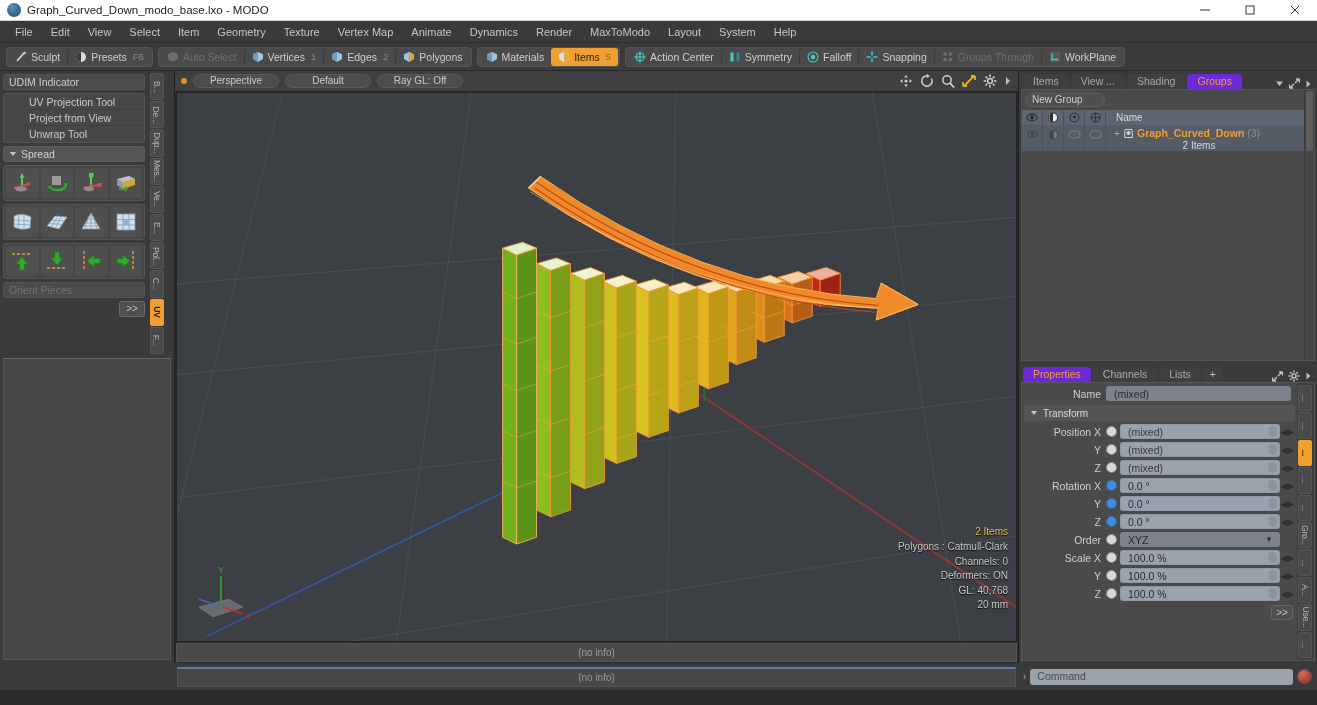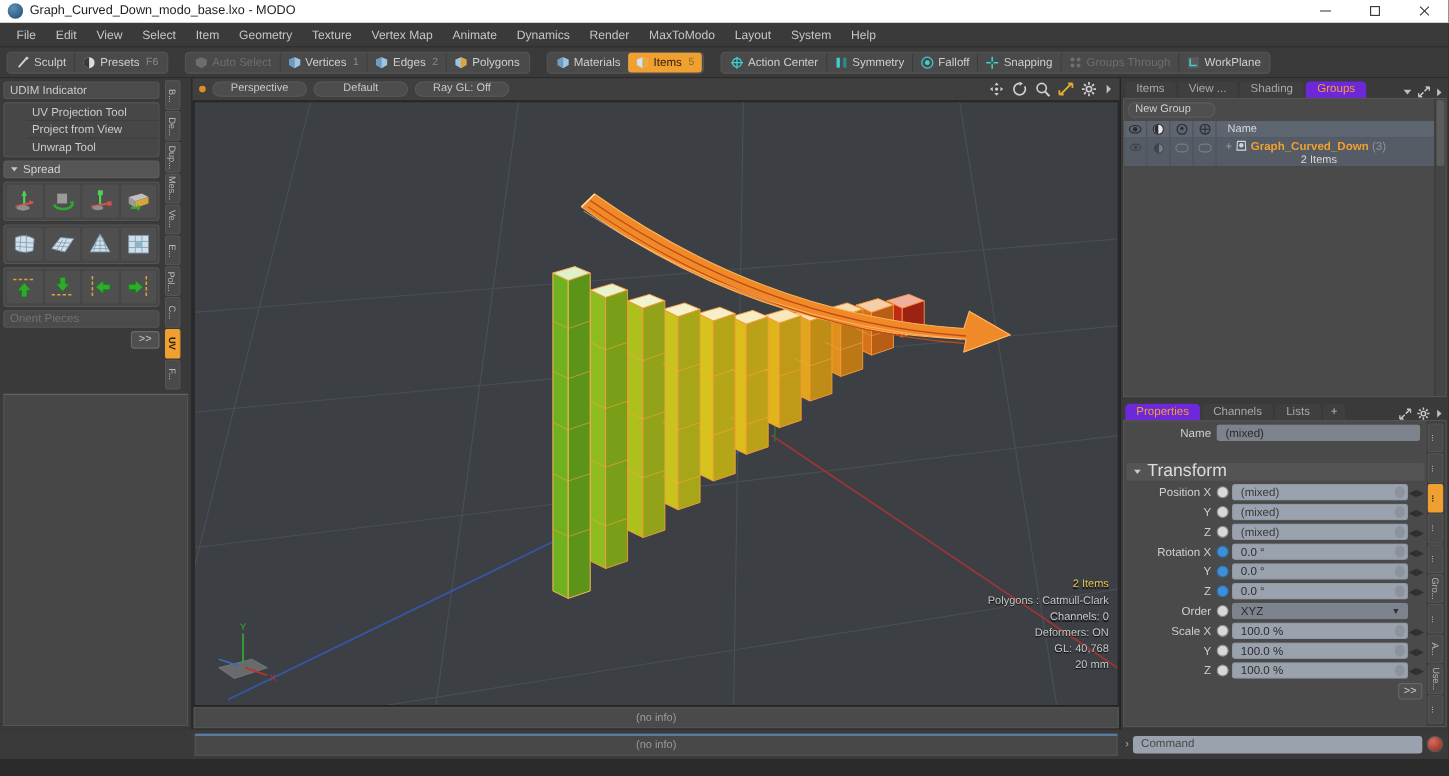--- a/index.html
+++ b/index.html
@@ -18,21 +18,21 @@
     color:#2a2a2a; font-size:12px; }
   .winbtn svg { display:block; }
 
   
   #menubar { height:22px; background:#3a3a3a; display:flex; align-items:center;
     padding-left:6px; border-bottom:1px solid #2e2e2e; }
   #menubar .mi { padding:0 9px; line-height:22px; font-size:11px; color:#c6c6c6; white-space:nowrap;}
 
   
   #toolbar { height:28px; background:#3a3a3a; display:flex; align-items:center;
-    padding:0 6px; gap:15px; border-bottom:1px solid #2b2b2b; }
+    padding:0 6px; gap:5px; border-bottom:1px solid #2b2b2b; }
   .tgroup { display:flex; align-items:center; background:#4a4a4a; border-radius:4px;
     height:20px; padding:0 1px; border:1px solid #555; }
   .tbtn { display:flex; align-items:center; gap:4px; height:18px; padding:0 7px;
     border-radius:3px; font-size:10.5px; color:#cfcfcf; white-space:nowrap; }
   .tbtn.sep { border-left:1px solid #3b3b3b; }
   .tbtn.active { background:#f0a030; color:#2a2008; }
   .tbtn.dim { color:#6e6e6e; }
   .tbtn .num { color:#8a8a8a; font-size:9.5px; margin-left:2px;}
   .tbtn.active .num { color:#8a6a20; }
   .ico { width:12px; height:12px; flex:none; display:block; }
@@ -125,22 +125,22 @@
   .plabel { width:82px; text-align:right; padding-right:5px; font-size:10.5px; color:#cfcfcf;}
   .pfield { flex:1; height:15px; background:#9aa2ad; border:1px solid #8089935c; border-radius:3px;
     display:flex; align-items:center; font-size:10.5px; color:#2b2b2b; padding-left:7px;}
   .pfield.mixed { color:#3a3a3a; }
   .radio { width:11px; height:11px; border-radius:50%; background:#d8d8d8; border:1px solid #888;
     margin-right:3px; flex:none;}
   .radio.on { background:#3f8fd8; border-color:#2a6fae; }
   .pend { width:9px; height:11px; border-radius:50%; background:#8c939d; margin:0 2px; flex:none;}
   .parrows { width:15px; display:flex; align-items:center; justify-content:center; color:#2f2f2f;
     font-size:9px; }
-  .section { height:16px; margin:19px 2px 2px 2px; background:#545454; border-radius:2px;
-    display:flex; align-items:center; gap:5px; padding-left:6px; font-size:16px; color:#dcdcdc;}
+  .section { height:16px; margin:3px 2px 2px 2px; background:#545454; border-radius:2px;
+    display:flex; align-items:center; gap:5px; padding-left:6px; font-size:10px; color:#dcdcdc;}
   .prow.plain .pfield{ background:#7d838c; }
   .dd-arrow{ margin-left:auto; margin-right:6px; color:#2f2f2f; font-size:8px;}
   .pgo { display:flex; justify-content:flex-end; padding:2px 4px 0 0;}
   .pgo .b{ width:22px; height:15px; background:#4f4f4f; border:1px solid #666; border-radius:3px;
     color:#c5c5c5; font-size:10px; text-align:center; line-height:13px;}
   .pstrip { width:17px; background:#3f3f3f; display:flex; flex-direction:column; gap:1px;
     padding:2px 1px; }
   .pstrip .vtab{ width:14px; }
 
   

